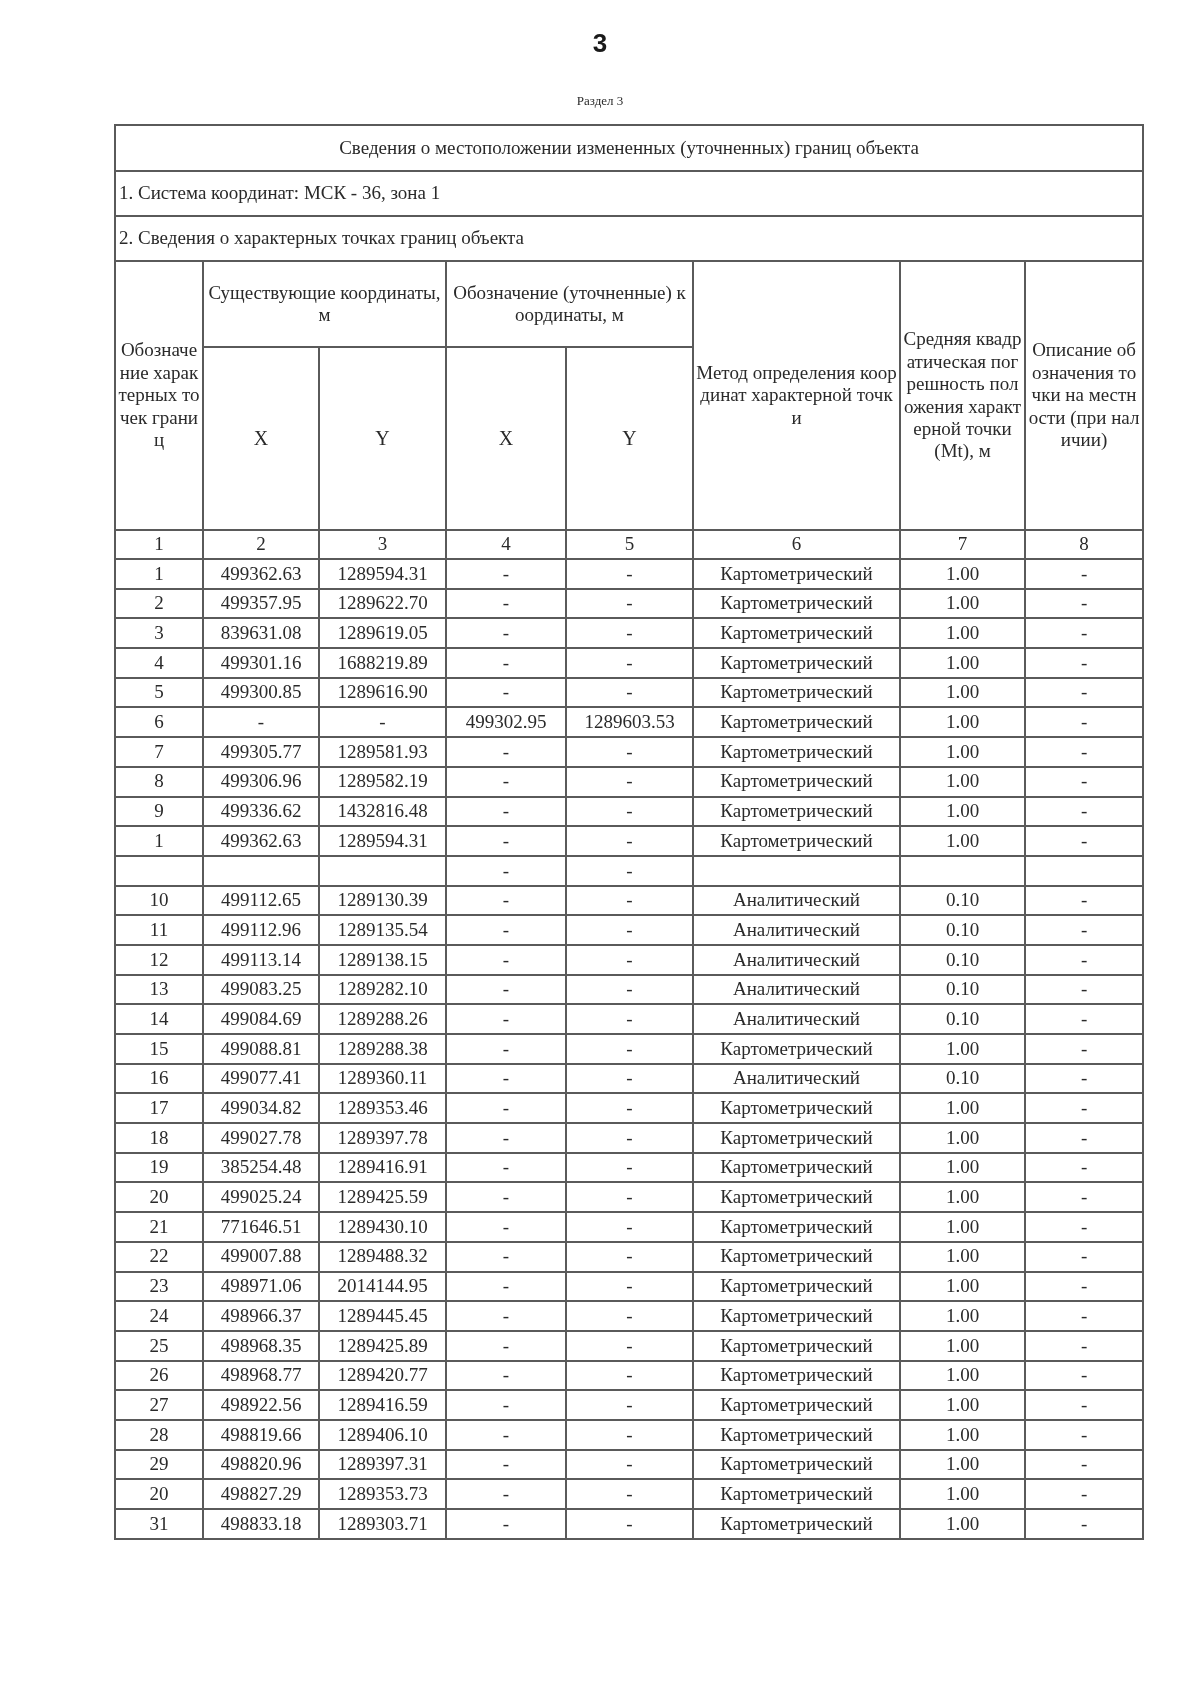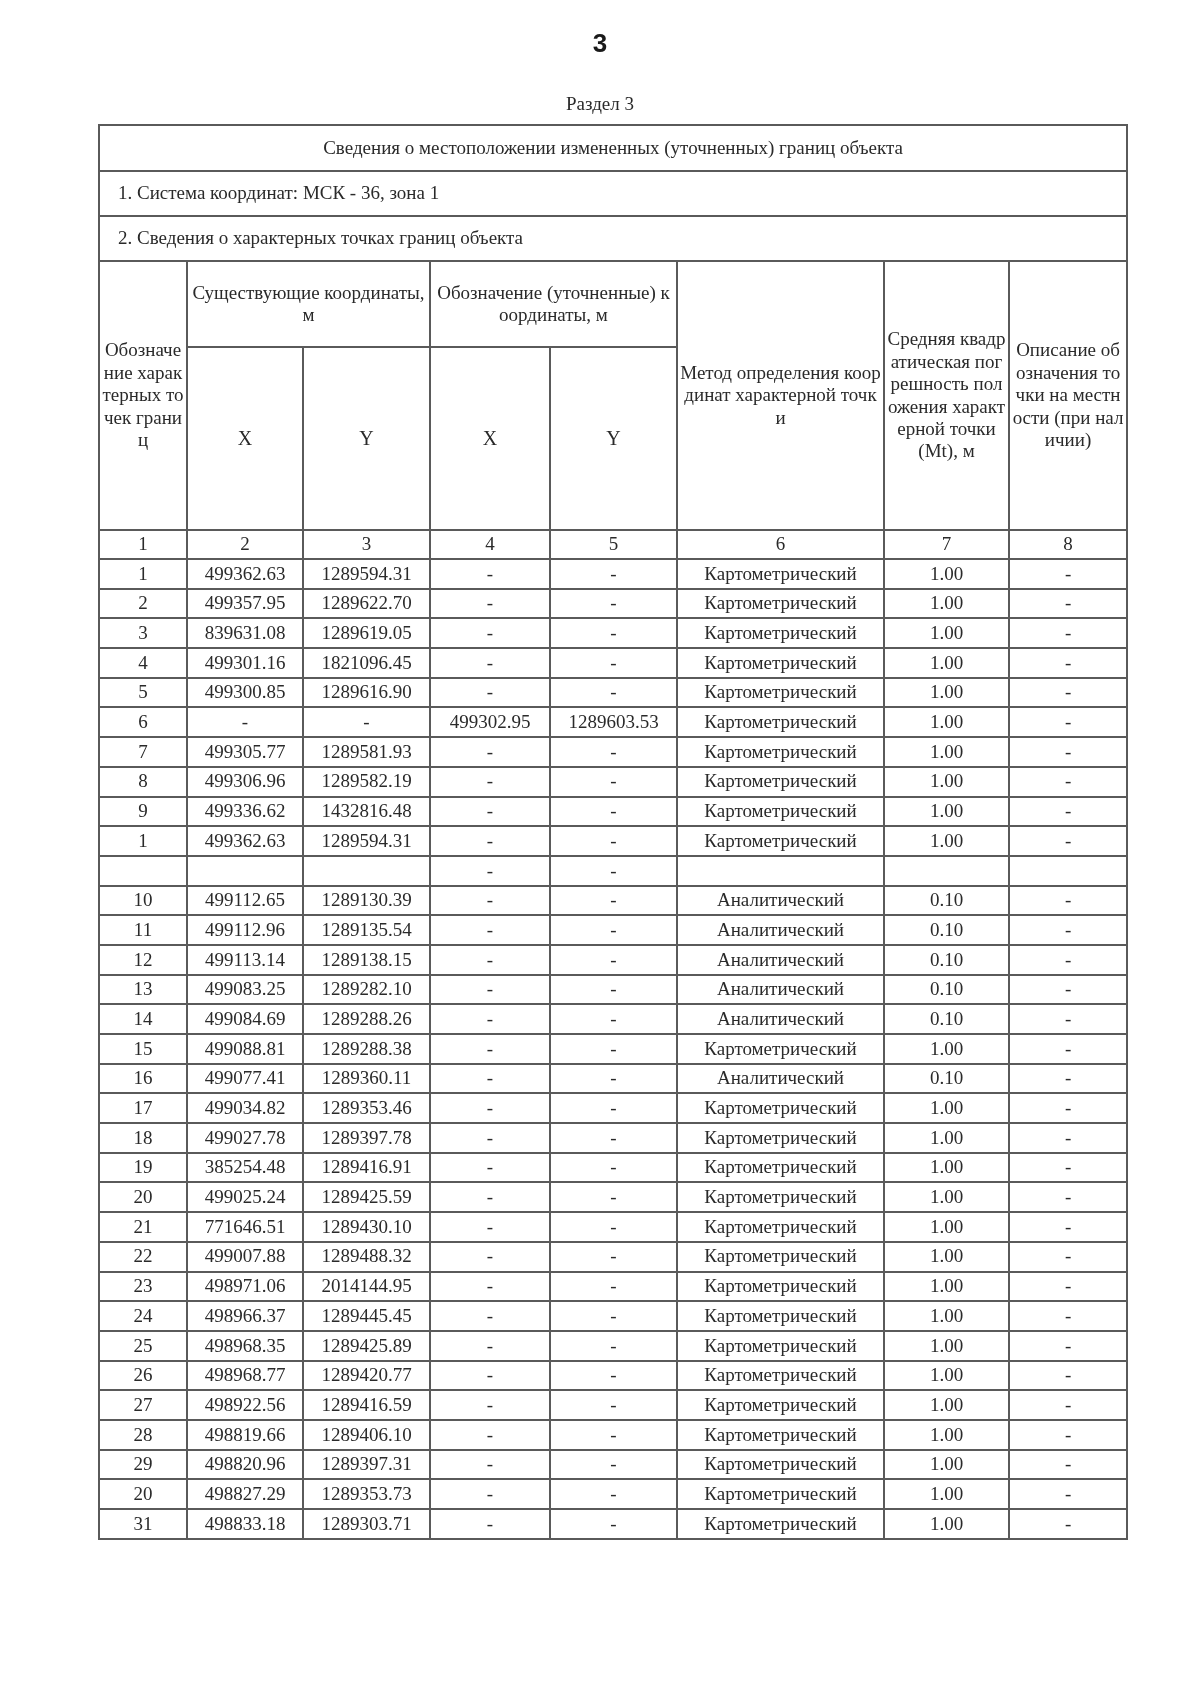--- a/index.html
+++ b/index.html
@@ -1,21 +1,21 @@
 <!DOCTYPE html>
 <html><head>
 <meta charset="utf-8">
 <style>
   html, body { margin: 0; padding: 0; background: #ffffff; }
   body { width: 1200px; height: 1700px; position: relative; font-family: "Liberation Serif", "DejaVu Serif", serif; color: #2a2a2a; }
   .page-num { position: absolute; top: 28px; left: 0; width: 1200px; text-align: center; font-weight: bold; font-size: 26px; font-family: "Liberation Sans", sans-serif; color: #1a1a1a; }
-  .section-label { position: absolute; top: 93px; left: 0; width: 1200px; text-align: center; font-size: 19px; }
-  table.main { position: absolute; top: 124px; left: 98px; width: 1028px; border-collapse: collapse; table-layout: fixed; font-size: 19px; }
+  .section-label { position: absolute; top: 93px; left: 0; width: 1200px; text-align: center; font-size: 13px; }
+  table.main { position: absolute; top: 124px; left: 114px; width: 1028px; border-collapse: collapse; table-layout: fixed; font-size: 19px; }
   table.main td { border: 2px solid #5a5a5a; padding: 0 2px; text-align: center; vertical-align: middle; line-height: 1.18; overflow: hidden; white-space: nowrap; }
-  table.main td.left { text-align: left; padding-left: 18px; }
+  table.main td.left { text-align: left; padding-left: 3px; }
   table.main td.wrap { white-space: normal; word-break: break-all; }
   tr.title-row td { height: 44px; }
   tr.info-row td { height: 43px; }
   tr.hdr-top td { height: 84px; }
   tr.hdr-bot td { height: 181px; }
   tr.num-row td { height: 27px; }
   tr.data-row td { height: 27.7px; }
   td.xy { font-size: 20px; }
 </style>
 </head>
@@ -95,21 +95,21 @@
         <td>1289619.05</td>
         <td>-</td>
         <td>-</td>
         <td>Картометрический</td>
         <td>1.00</td>
         <td>-</td>
       </tr>
       <tr class="data-row">
         <td>4</td>
         <td>499301.16</td>
-        <td>1821096.45</td>
+        <td>1688219.89</td>
         <td>-</td>
         <td>-</td>
         <td>Картометрический</td>
         <td>1.00</td>
         <td>-</td>
       </tr>
       <tr class="data-row">
         <td>5</td>
         <td>499300.85</td>
         <td>1289616.90</td>

